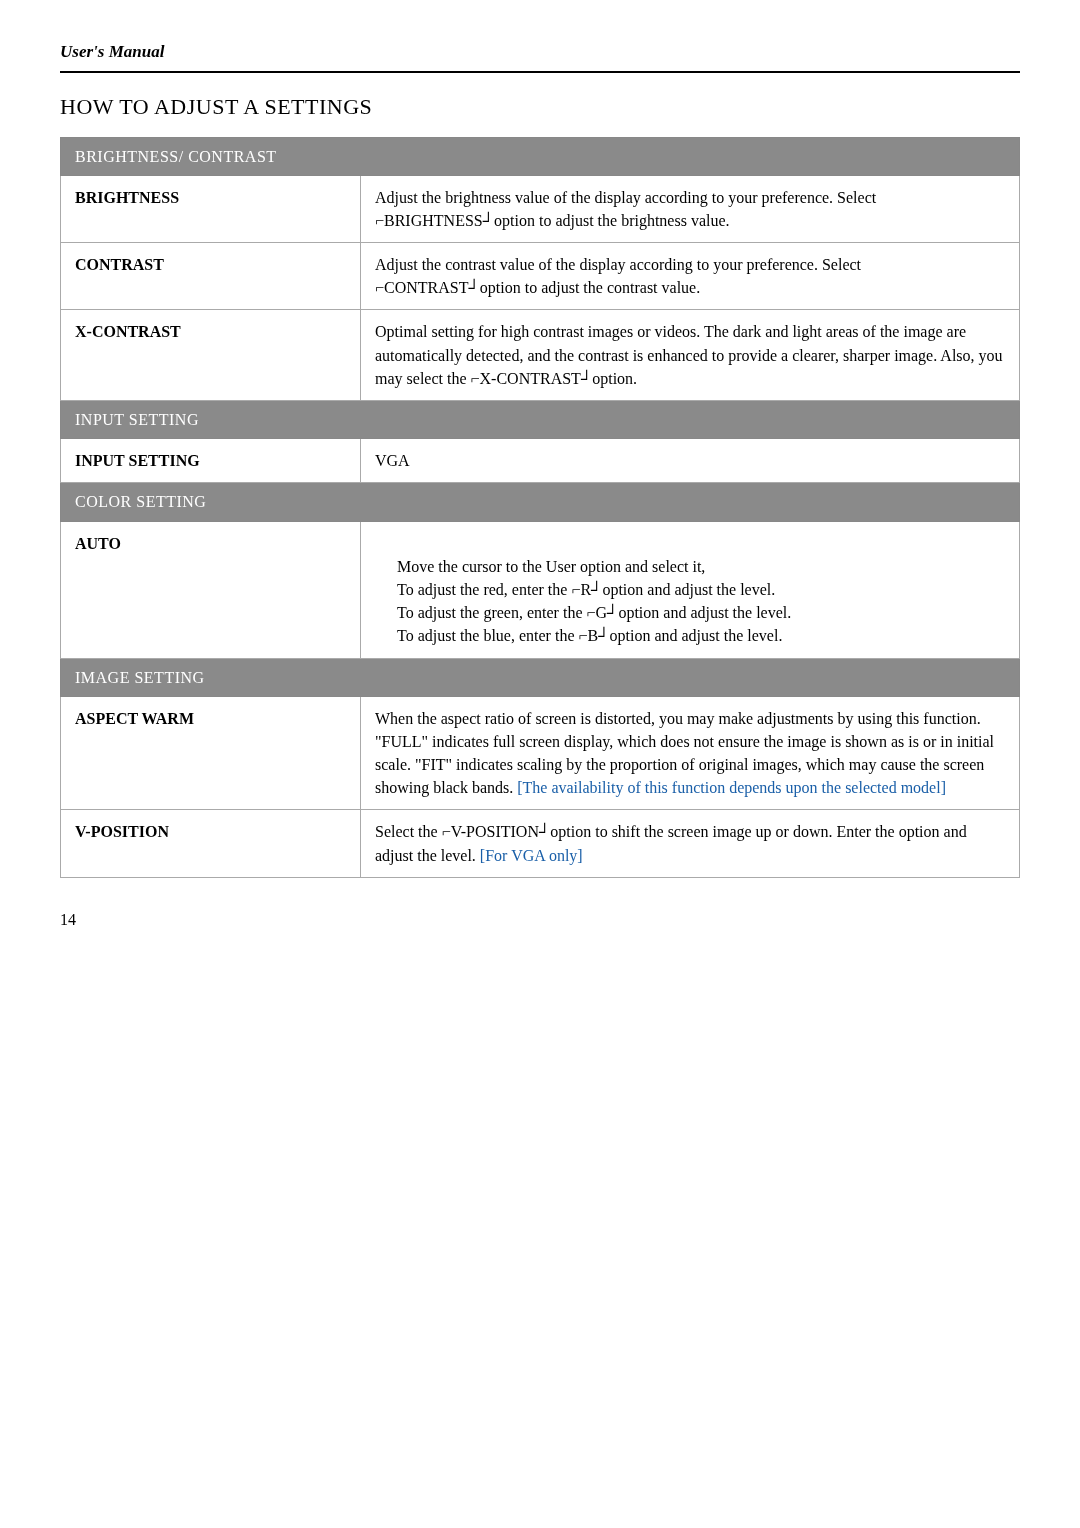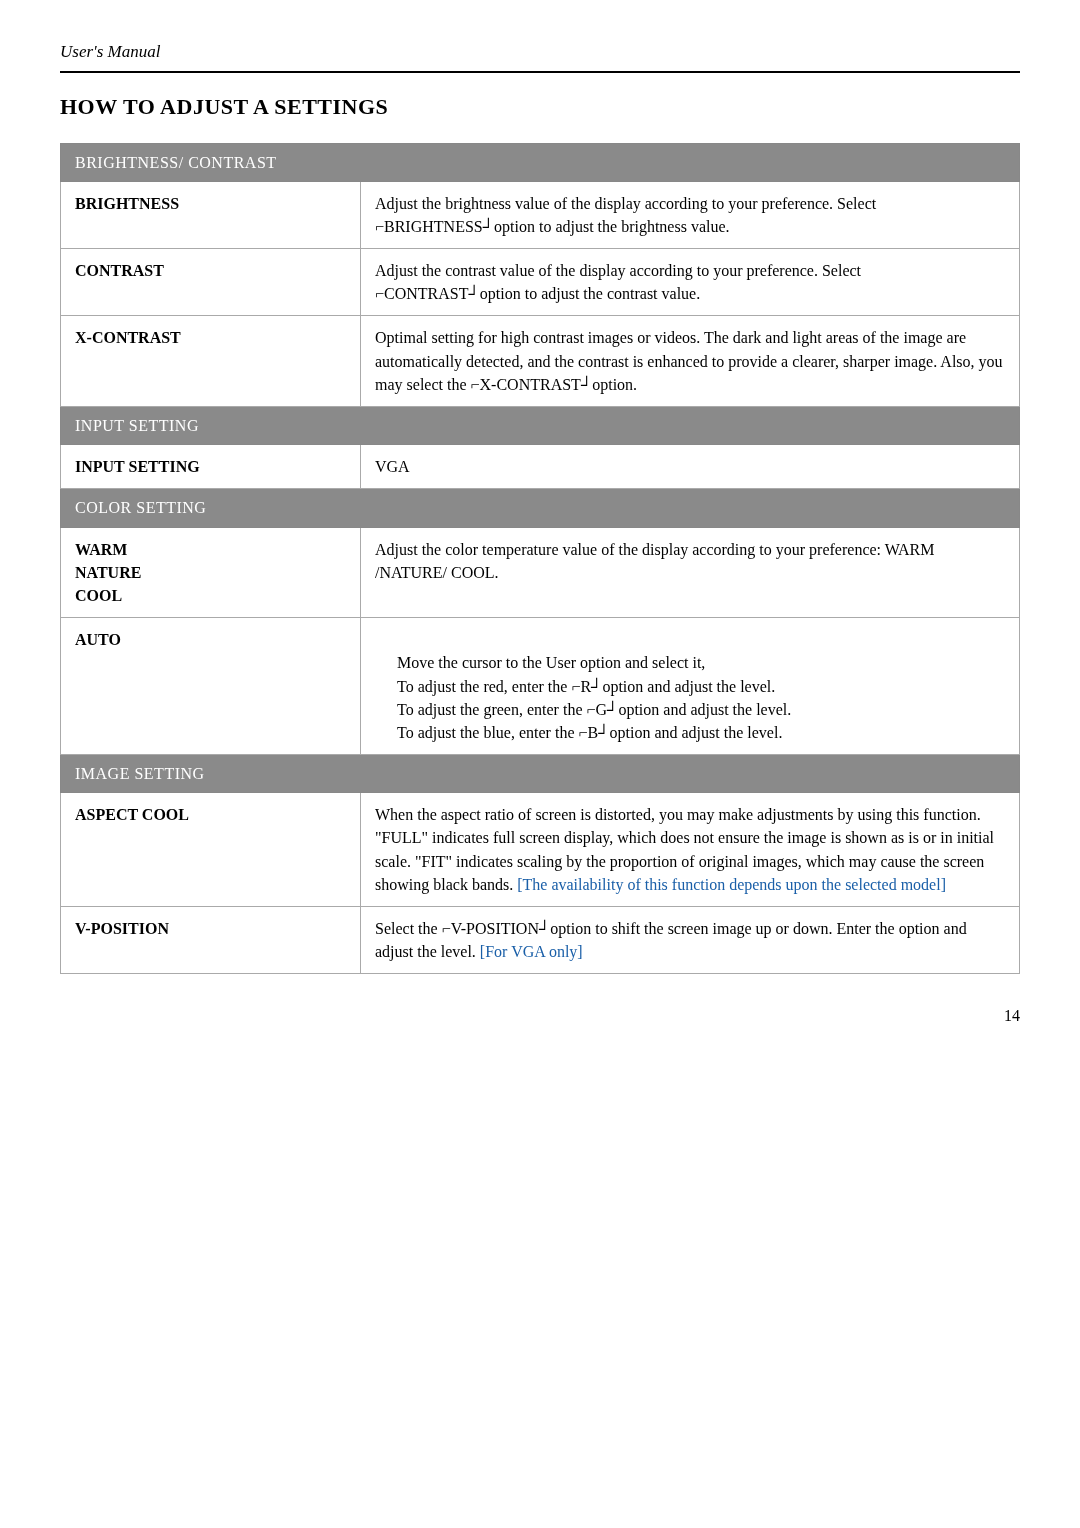--- a/index.html
+++ b/index.html
@@ -13,27 +13,27 @@
       font-size: 17px;
       line-height: 1.45;
     }
     .header-section {
       border-bottom: 2px solid #000;
       padding-bottom: 6px;
       margin-bottom: 18px;
     }
     .users-manual {
       font-style: italic;
-      font-weight: normal;
+      font-weight: bold;
       font-size: 17px;
     }
     .main-title {
       font-size: 22px;
-      font-weight: bold;
-      margin-bottom: 20px;
+      font-weight: normal;
+      margin-bottom: 14px;
       letter-spacing: 0.5px;
     }
     table {
       width: 100%;
       border-collapse: collapse;
       margin-bottom: 0;
     }
     td {
       border: 1px solid #aaa;
       padding: 10px 14px;
@@ -54,21 +54,21 @@
       font-weight: bold;
       font-size: 16px;
     }
     .desc-col {
       font-size: 16px;
     }
     .link-blue {
       color: #1a5fa8;
     }
     .page-number {
-      text-align: right;
+      text-align: left;
       margin-top: 30px;
       font-size: 16px;
     }
   </style>
 </head>
 <body>
 
 <div class="header-section">
   <span class="users-manual">User's Manual</span>
 </div>
@@ -113,44 +113,36 @@
       <span>VGA</span>
     </td>
   </tr>
 
   <tr class="section-header">
     <td colspan="2">
       <span>COLOR SETTING</span>
     </td>
   </tr>
   <tr>
-    <td class="label-col" style="white-space: pre-line;"><span>WARM
-NATURE
-COOL</span></td>
-    <td class="desc-col">
-      <span>Adjust the color temperature value of the display according to your preference: WARM /NATURE/ COOL.</span>
-    </td>
-  </tr>
-  <tr>
     <td class="label-col">AUTO</td>
     <td class="desc-col" style="white-space: pre-line; padding-left: 36px;">
       <span>Move the cursor to the User option and select it,
 To adjust the red, enter the ⌐R┘option and adjust the level.
 To adjust the green, enter the ⌐G┘option and adjust the level.
 To adjust the blue, enter the ⌐B┘option and adjust the level.</span>
     </td>
   </tr>
 
   <tr class="section-header">
     <td colspan="2">
       <span>IMAGE SETTING</span>
     </td>
   </tr>
   <tr>
-    <td class="label-col">ASPECT COOL</td>
+    <td class="label-col">ASPECT WARM</td>
     <td class="desc-col">
       <span>When the aspect ratio of screen is distorted, you may make adjustments by using this function. "FULL" indicates full screen display, which does not ensure the image is shown as is or in initial scale. "FIT" indicates scaling by the proportion of original images, which may cause the screen showing black bands. </span><span class="link-blue">[The availability of this function depends upon the selected model]</span><span></span>
     </td>
   </tr>
   <tr>
     <td class="label-col">V-POSITION</td>
     <td class="desc-col">
       <span>Select the ⌐V-POSITION┘option to shift the screen image up or down. Enter the option and adjust the level. </span><span class="link-blue">[For VGA only]</span><span></span>
     </td>
   </tr>

